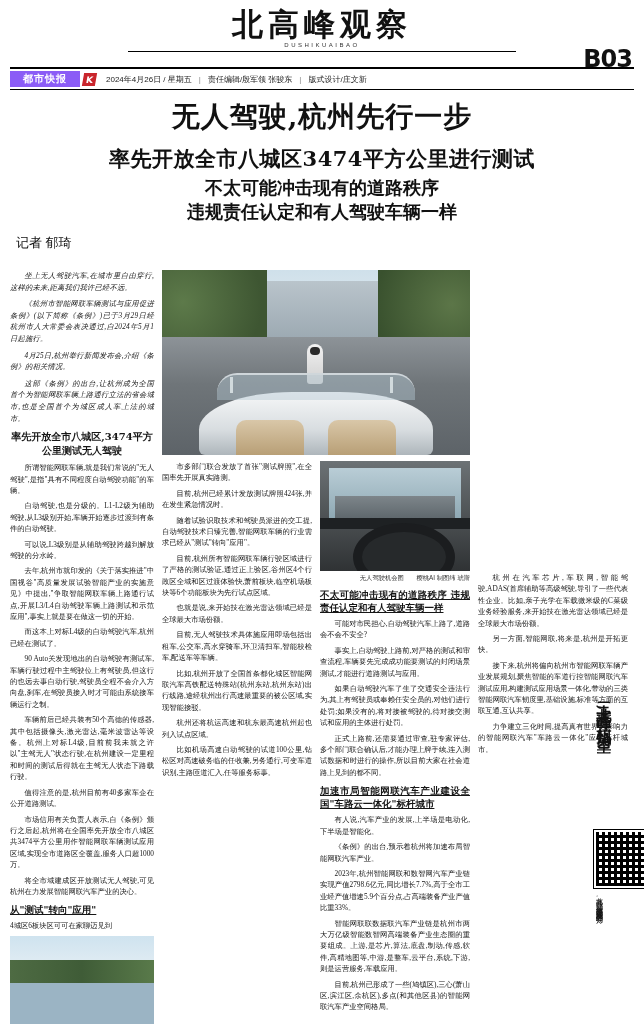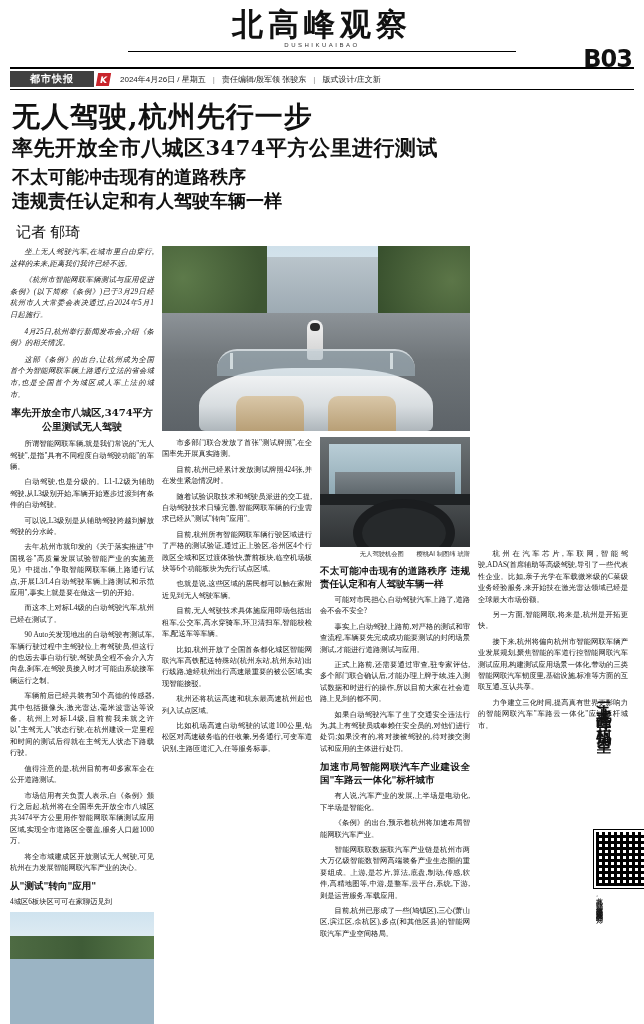--- a/index.html
+++ b/index.html
@@ -75,77 +75,78 @@
     font-family: "Liberation Sans", sans-serif;
     color: #222;
   }
   .logo-box {
     display: flex;
     align-items: center;
     gap: 3px;
     margin-right: 10px;
   }
   .logo-cn {
-    background: #404040;
+    background: #8b5cf6;
     color: #fff;
     font-size: 10px;
     font-weight: bold;
-    padding: 1px 20px;
+    padding: 1px 13px;
     letter-spacing: 1px;
     font-family: "DejaVu Serif", serif;
   }
   .logo-k {
     width: 13px; height: 13px;
     background: #c9252c;
     color: #fff;
     font-size: 9px;
     font-weight: bold;
     display: flex; align-items: center; justify-content: center;
     transform: skewX(-10deg);
     font-family: "DejaVu Sans", sans-serif;
   }
   .infobar .sep { margin: 0 7px; color: #888; }
   .infobar .item { white-space: nowrap; }
 
   
   .headline-block {
     padding: 10px 2px 4px 2px;
+    text-align: center;
   }
   .h-main {
     font-family: "DejaVu Serif", serif;
     font-weight: bold;
     font-size: 28px;
     letter-spacing: 1px;
     line-height: 33px;
   }
   .h-sub1 {
     font-family: "DejaVu Serif", serif;
     font-weight: bold;
     font-size: 21px;
     line-height: 27px;
     letter-spacing: 0.5px;
-    margin-top: 1px;
+    margin-top: 12px;
   }
   .h-sub2 {
     font-family: "DejaVu Serif", serif;
     font-weight: bold;
     font-size: 18px;
     line-height: 24px;
     margin-top: 4px;
   }
   .h-sub3 {
     font-family: "DejaVu Serif", serif;
     font-weight: bold;
     font-size: 18px;
     line-height: 24px;
   }
   .byline {
     text-align: left;
-    font-size: 15px;
-    margin: 6px 0 4px 6px;
+    font-size: 13px;
+    margin: 6px 0 18px 6px;
     font-family: "Liberation Sans", sans-serif;
   }
 
   
   .body-grid {
     position: relative;
     display: flex;
     gap: 8px;
     margin-top: 2px;
   }
@@ -164,20 +165,21 @@
     line-height: 14px;
     font-family: "DejaVu Serif", serif;
     text-align: center;
   }
   .col h5 {
     margin: 6px 0 4px 0;
     font-size: 9.5px;
     font-weight: bold;
     line-height: 13px;
     font-family: "DejaVu Serif", serif;
+    text-decoration: underline;
   }
   .lead {
     font-size: 7.3px;
     line-height: 11.6px;
     letter-spacing: 0.2px;
     font-style: italic;
   }
   .lead p { text-indent: 2em; margin: 0 0 5px 0; }
   .col-1 { width: 144px; }
   .col-2 { width: 150px; }
@@ -400,21 +402,21 @@
         <div class="wind"></div>
         <div class="car-seat seat-l"></div>
         <div class="car-seat seat-r"></div>
       </div>
 
       <div style="height:6px"></div>
       <p>市多部门联合发放了首张"测试牌照",在全国率先开展真实路测。</p>
       <p>目前,杭州已经累计发放测试牌照424张,并在发生紧急情况时。</p>
       <p>随着试验识取技术和驾驶员派进的交工提,自动驾驶技术日臻完善,智能网联车辆的行业需求已经从"测试"转向"应用"。</p>
       <p>目前,杭州所有智能网联车辆行驶区域进行了严格的测试验证,通过正上验区,谷州区4个行政区全域和区过渡体验快,萧前板块,临空机场板块等6个功能板块为先行试点区域。</p>
-      <p>也就是说,这些区域的居民都可以触在家附近见到无人驾驶车辆。</p>
+      <p>也就是说,来开始技在激光雷达领域已经是全球最大市场份额。</p>
       <p>目前,无人驾驶技术具体施应用即场包括出租车,公交车,高水穿骑车,环卫清扫车,智能校检车,配送车等车辆。</p>
       <p>比如,杭州开放了全国首条都化城区智能网联汽车高铁配送特殊站(杭州东站,杭州东站)出行线路,途经杭州出行高速最重要的被公区域,实现智能接驳。</p>
       <p>杭州还将杭运高速和杭东最高速杭州起也列入试点区域。</p>
       <p>比如机场高速自动驾驶的试道100公里,钻松区对高速破务临的任收兼,另务通行,可变车道识别,主路匝道汇入,任等服务标事。</p>
     </div>
 
     <div class="col col-3">
       <div style="height:191px"></div>
 
       <div class="photo photo-int">
@@ -422,26 +424,27 @@
         <div class="int-wind"></div>
         <div class="int-road"></div>
         <div class="int-dash"></div>
         <div class="int-wheel"></div>
       </div>
       <div class="caption caption-r">无人驾驶机会图　　樱桃AI 制图纬 琥斯</div>
 
       <h5>不太可能冲击现有的道路秩序 违规责任认定和有人驾驶车辆一样</h5>
       <p>可能对市民担心,自动驾驶汽车上路了,道路会不会不安全?</p>
       <p>事实上,自动驾驶上路前,对严格的测试和审查流程,车辆要先完成成功能要测试的封闭场景测试,才能进行道路测试与应用。</p>
+      <p>如果自动驾驶汽车了生了交通安全违法行为,其上有驾驶员或奉赖任安全员的,对他们进行处罚;如果没有的,将对接被驾驶的,待对接交测试和应用的主体进行处罚。</p>
       <p>正式上路前,还需要通过审查,驻专家评估,多个部门联合确认后,才能办理上牌手续,连入测试数据和时进行的操作,所以目前大家在社会道路上见到的都不同。</p>
-      <p>如果自动驾驶汽车了生了交通安全违法行为,其上有驾驶员或奉赖任安全员的,对他们进行处罚;如果没有的,将对接被驾驶的,待对接交测试和应用的主体进行处罚。</p>
 
       <h5>加速市局智能网联汽车产业建设全国"车路云一体化"标杆城市</h5>
       <p>有人说,汽车产业的发展,上半场是电动化,下半场是智能化。</p>
       <p>《条例》的出台,预示着杭州将加速布局智能网联汽车产业。</p>
+      <p>2023年,杭州智能网联和数智网汽车产业链实现产值2798.6亿元,同比增长7.7%,高于全市工业经产值增速5.9个百分点,占高端装备产业产值比重33%。</p>
       <p>智能网联联数据联汽车产业链是杭州市两大万亿级智能数智网高端装备产业生态圈的重要组成。上游,是芯片,算法,底盘,制动,传感,软件,高精地图等,中游,是整车,云平台,系统,下游,则是运营服务,车载应用。</p>
       <p>目前,杭州已形成了一些(鸠镇区),三心(萧山区,滨江区,余杭区),多点(和其他区县)的智能网联汽车产业空间格局。</p>
     </div>
 
     <div class="col col-4">
       <div style="height:302px"></div>
       <p>杭州在汽车芯片,车联网,智能驾驶,ADAS(首席辅助等高级驾驶,导引了一些代表性企业。比如,亲子光学在车载微米级的C菜级业务经验服务,来开始技在激光雷达领域已经是全球最大市场份额。</p>
       <p>另一方面,智能网联,将来是,杭州是开拓更快。</p>
       <p>接下来,杭州将偏向杭州市智能网联车辆产业发展规划,聚焦智能的车道行控智能网联汽车测试应用,构建测试应用场景一体化,带动的三类智能网联汽车韧度里,基础设施,标准等方面的互联互通,互认共享。</p>
       <p>力争建立三化时间,提高真有世界更影响力的智能网联汽车"车路云一体化"应试标杆城市。</p>

